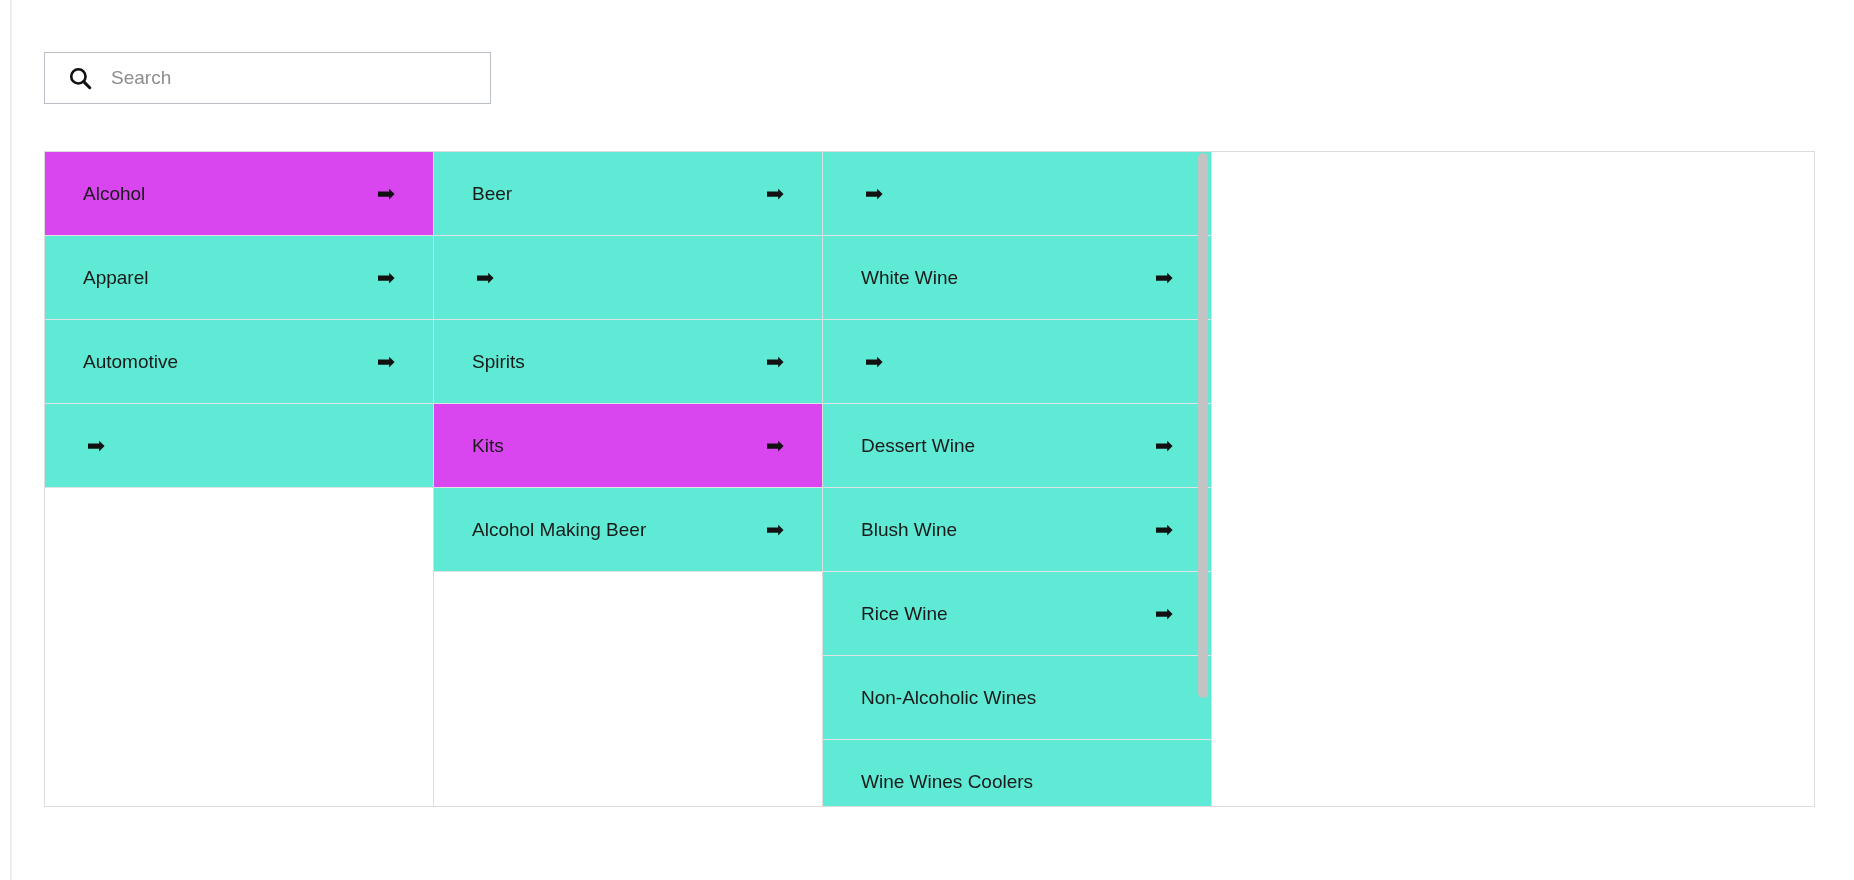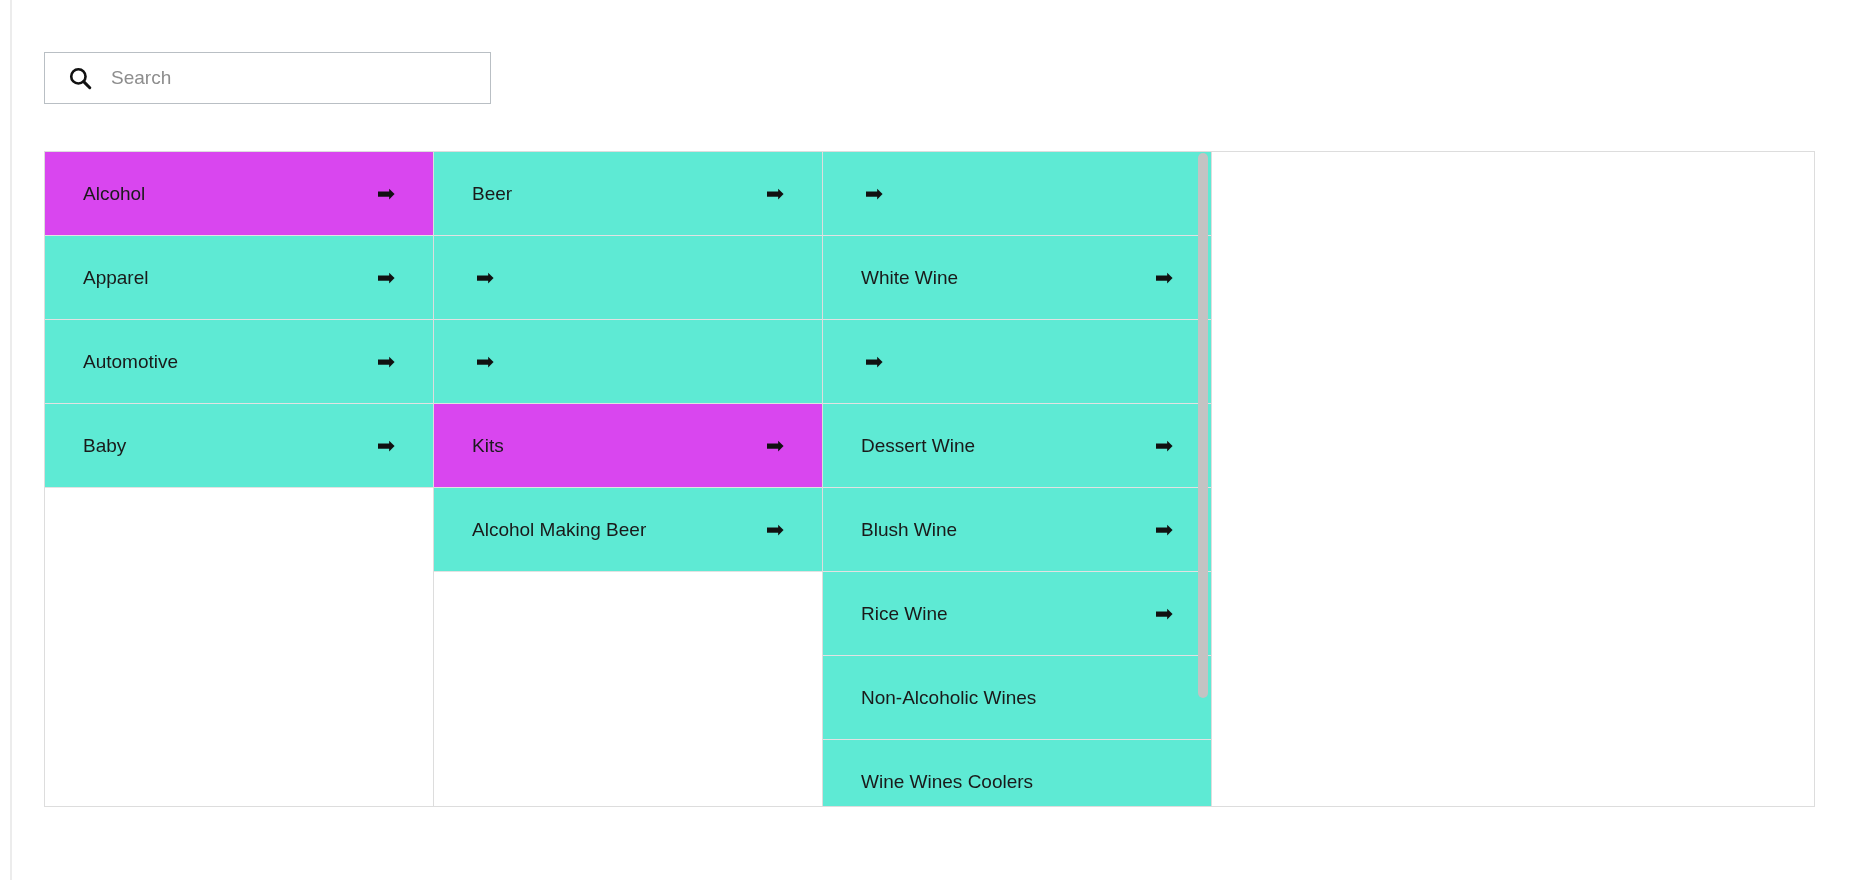--- a/index.html
+++ b/index.html
@@ -196,36 +196,36 @@
             </li>
             <li class="row">
               <span class="label">Apparel</span>
               <span class="arrow">➡</span>
             </li>
             <li class="row">
               <span class="label">Automotive</span>
               <span class="arrow">➡</span>
             </li>
             <li class="row">
-              <span class="label">Baby</span>
               <span class="arrow">➡</span>
             </li>
           </ul>
       </div>
 
       <div class="col col-2">
         <ul class="list">
             <li class="row">
               <span class="label">Beer</span>
               <span class="arrow">➡</span>
             </li>
             <li class="row">
               <span class="arrow">➡</span>
             </li>
             <li class="row">
+              <span class="label">Spirits</span>
               <span class="arrow">➡</span>
             </li>
             <li class="row selected">
               <span class="label">Kits</span>
               <span class="arrow">➡</span>
             </li>
             <li class="row">
               <span class="label">Alcohol Making Beer</span>
               <span class="arrow">➡</span>
             </li>

